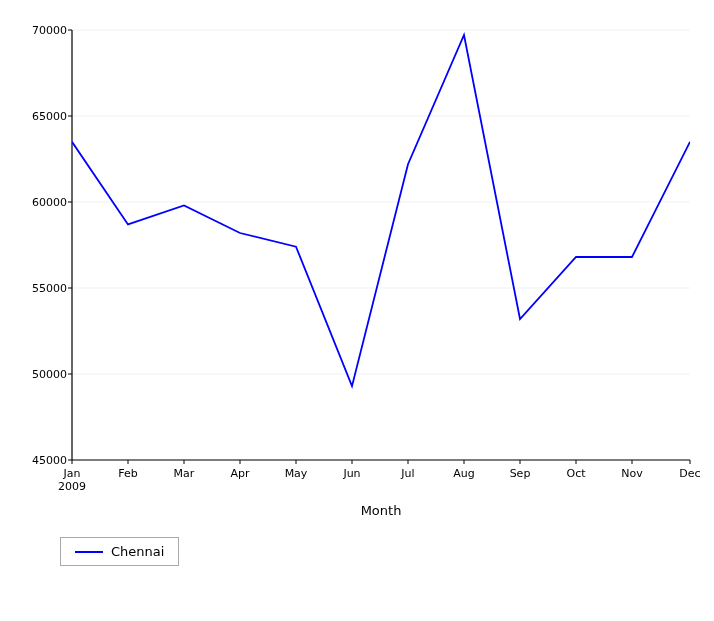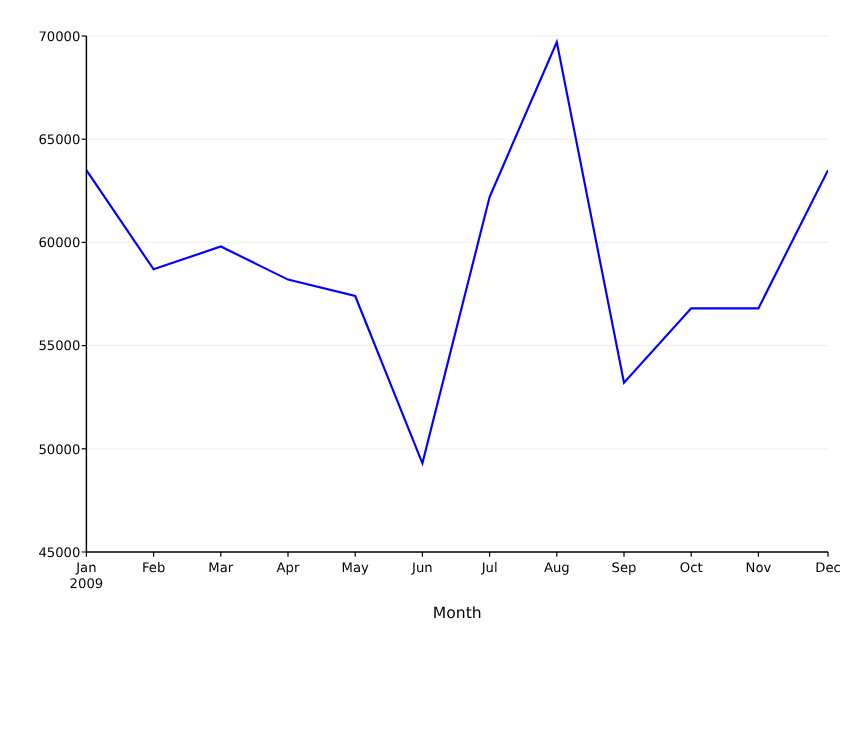--- a/index.html
+++ b/index.html
@@ -137,13 +137,17 @@
         464,35.0
         520,319.0
         576,257.0
         632,257.0
         690,141.8
       " clip-path="url(#plot-clip)"></polyline>
 
   </svg>
 
   
+  <div class="legend-box">
+    <div class="legend-line"></div>
+    <span>Chennai</span>
+  </div>
 </div>
 
 </body></html>

